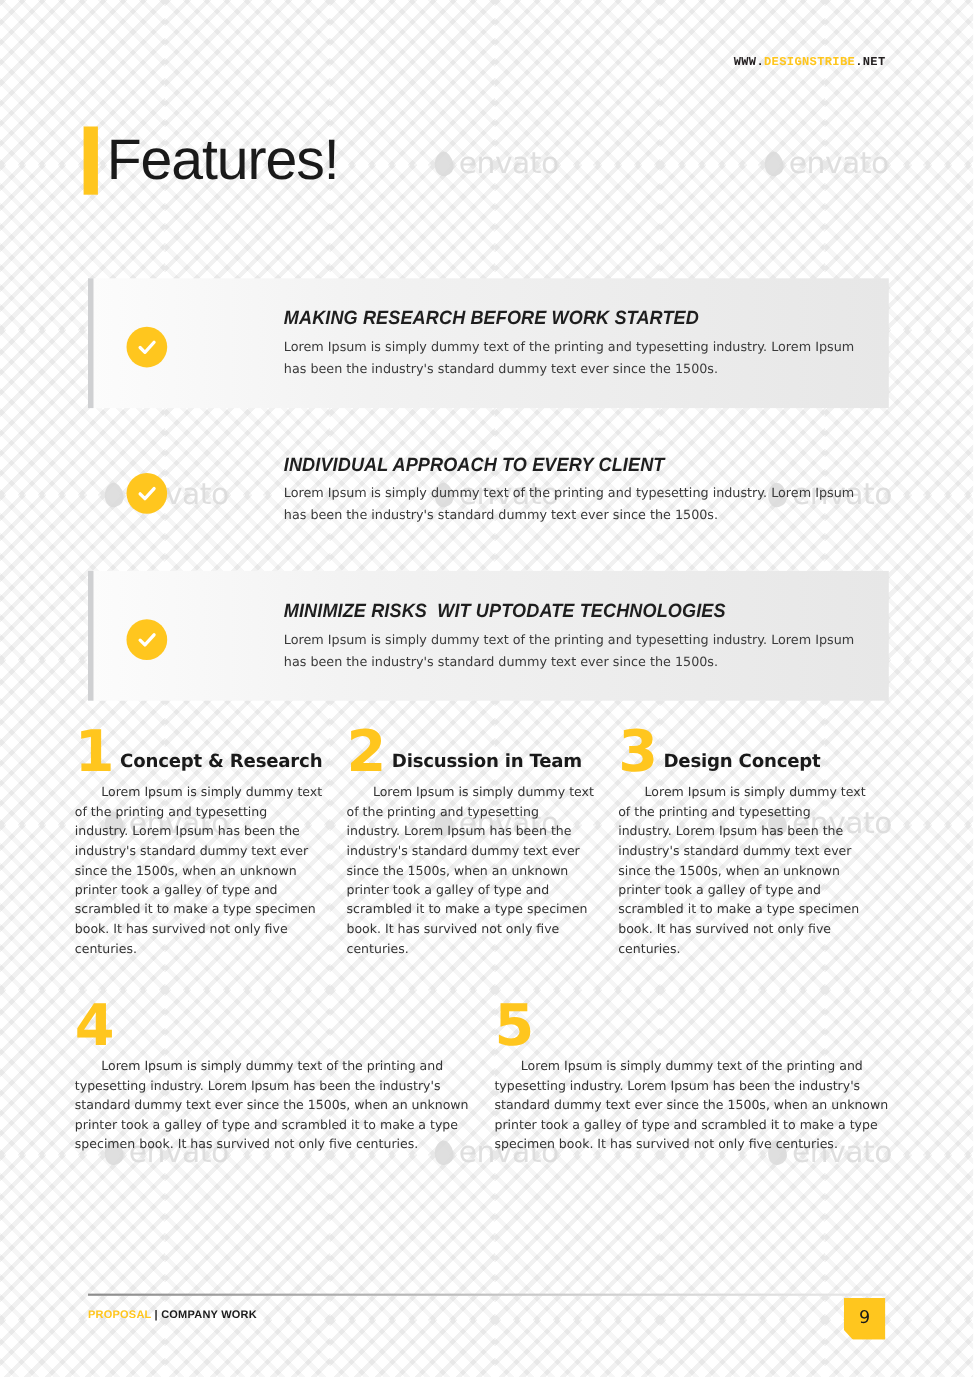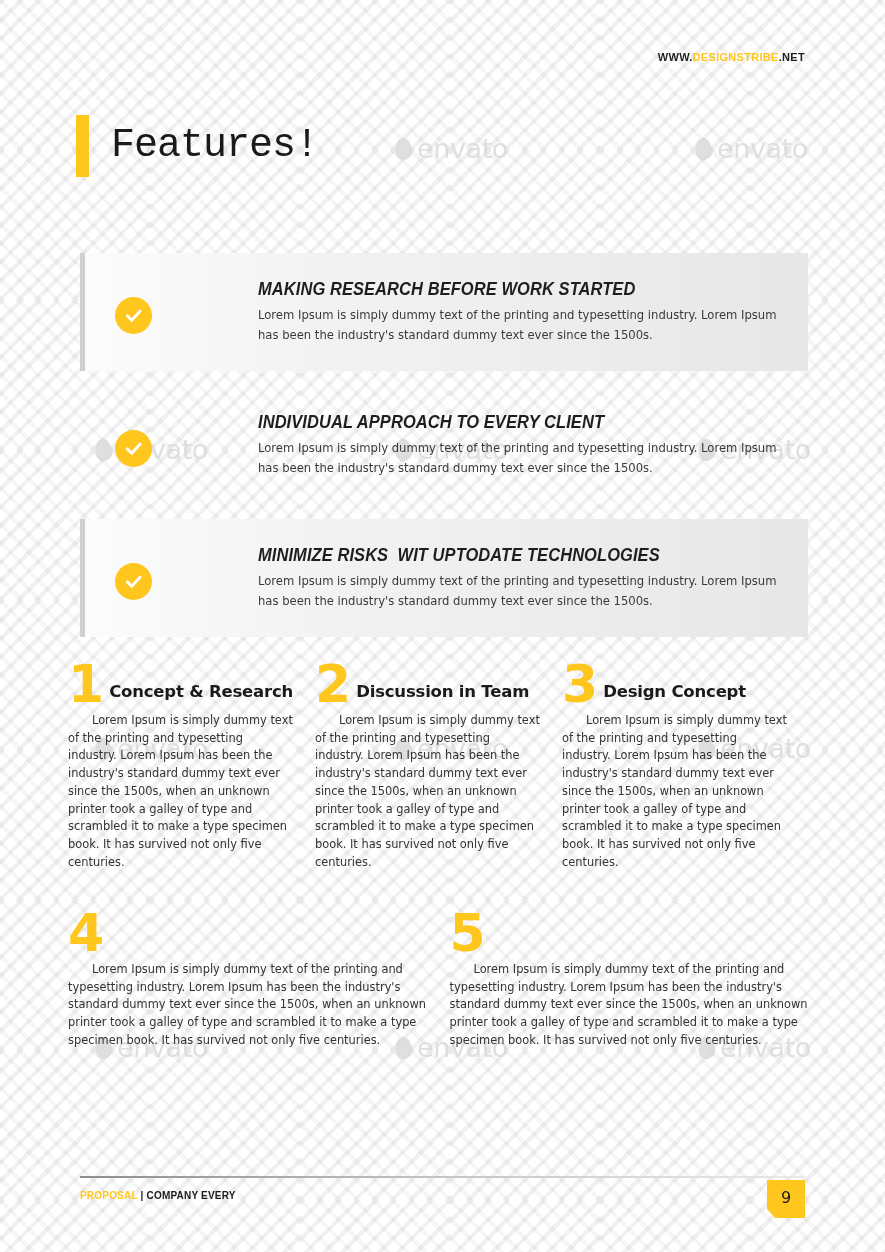--- a/index.html
+++ b/index.html
@@ -65,41 +65,41 @@
 
   
   .top-url {
     position: absolute;
     top: 51px; right: 80px;
     font-size: 11px;
     font-weight: bold;
     letter-spacing: .3px;
     color: #231f20;
     z-index: 5;
-    font-family: Liberation Sans, sans-serif;
+    font-family: Liberation Mono, monospace;
   }
   .top-url .hl { color: #FFC61E; }
 
   
   .title-wrap {
     position: absolute;
     left: 76px; top: 115px;
     display: flex;
     align-items: stretch;
     z-index: 5;
   }
   .title-bar { width: 13px; background: #FFC61E; }
   .title-text {
-    margin-left: 22px;
-    font-size: 40px;
+    margin-left: 8px;
+    font-size: 52px;
     font-weight: 500;
     color: #1a1a1a;
     line-height: 62px;
     letter-spacing: -1px;
-    font-family: Liberation Mono, monospace;
+    font-family: Liberation Sans, sans-serif;
   }
 
   
   .features { position: absolute; left: 80px; top: 253px; width: 728px; z-index: 5; }
   .feature-row {
     position: relative;
     display: flex;
     align-items: flex-start;
     padding: 26px 0 26px 0;
     min-height: 103px;
@@ -381,19 +381,19 @@
       <div class="step-head">
         <span class="step-num">5</span>
       </div>
       <div class="step-body">Lorem Ipsum is simply dummy text of the printing and typesetting industry. Lorem Ipsum has been the industry's standard dummy text ever since the 1500s, when an unknown printer took a galley of type and scrambled it to make a type specimen book. It has survived not only five centuries.</div>
     </div>
   </div>
 
   <div class="footer-rule"></div>
   <div class="footer-txt">
     <span class="hl">PROPOSAL</span>
-    <span>|  COMPANY EVERY</span>
+    <span>|  COMPANY WORK</span>
   </div>
   <div class="page-badge">
     <span>9</span>
   </div>
 
 </div>
 
 </body></html>

